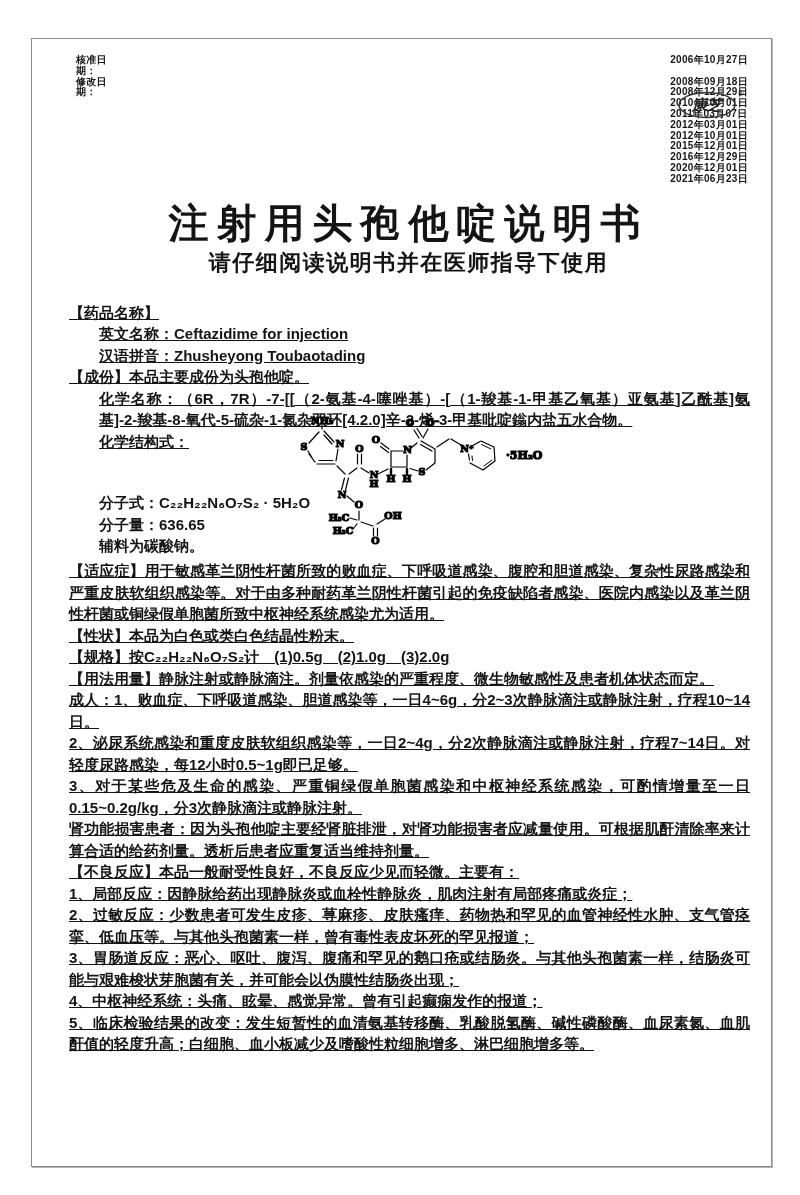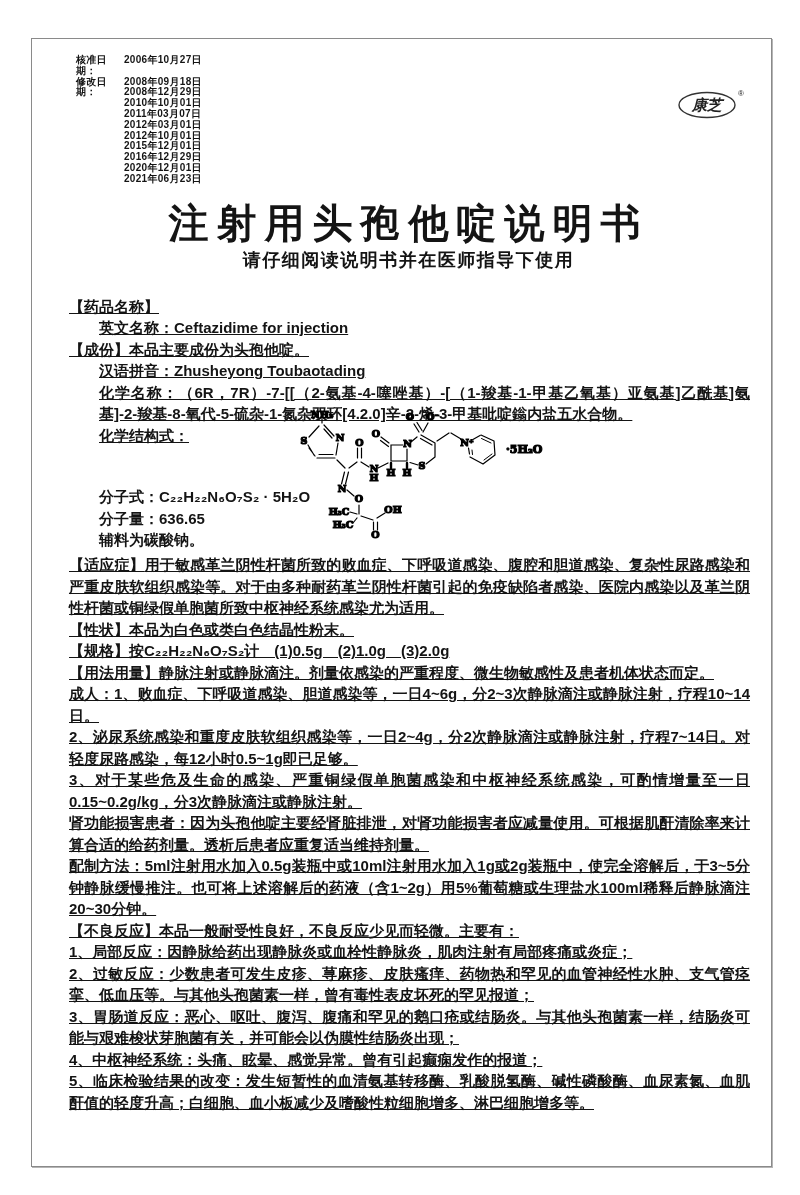--- a/index.html
+++ b/index.html
@@ -7,27 +7,27 @@
     width:800px;height:1195px;background:#ffffff;position:relative;
     font-family:"Liberation Sans","DejaVu Sans",sans-serif;color:#141414;
   }
   .frame{
     position:absolute;left:31px;top:38px;width:741px;height:1129px;
     border:1px solid #8a8a8a;box-shadow:1px 1px 0 #b5b5b5;
     box-sizing:border-box;padding:16px 23px 0 37px;background:#fff;overflow:hidden;
   }
   
   .dates{margin-left:7px;font-size:10px;font-weight:700;line-height:10.8px;letter-spacing:.3px;}
-  .drow{display:flex;}
+  .drow{display:flex;justify-content:space-between;}
   .dlbl{width:48px;flex:none;}
   
   .logo{position:absolute;left:642px;top:46px;}
   
   .title{margin:16px 0 0;text-align:center;font-size:40px;font-weight:900;letter-spacing:8px;line-height:1.1;}
-  .subtitle{margin:3px 0 24px;text-align:center;font-size:18px;font-weight:800;letter-spacing:1.5px;}
+  .subtitle{margin:3px 0 24px;text-align:center;font-size:22px;font-weight:800;letter-spacing:1.5px;}
   
   .body{width:681px;text-decoration:underline;}
   .para{margin:0;font-size:15px;line-height:21.5px;font-weight:600;text-align:justify;}
   .para.ind{padding-left:30px;}
   .shead{font-weight:900;}
   
   .structure-row{position:relative;width:681px;height:108px;}
   .mol-lines{position:absolute;left:0;top:40px;}
   .structure-svg{position:absolute;left:224px;top:-36px;}
   .structure-svg text{font-family:"DejaVu Serif","Liberation Serif",serif;font-weight:700;font-size:9.5px;fill:#000;}
@@ -69,22 +69,22 @@
       <text class="reg" x="64" y="11">®</text>
     </svg>
   </div>
 
   <h1 class="title">注射用头孢他啶说明书</h1>
   <div class="subtitle">请仔细阅读说明书并在医师指导下使用</div>
 
   <div id="body-top" class="body">
       <p class="para"><span class="shead">【药品名称】</span></p>
       <p class="para ind">英文名称：Ceftazidime for injection</p>
+      <p class="para ind">汉语拼音：Zhusheyong Toubaotading</p>
       <p class="para"><span class="shead">【成份】</span>本品主要成份为头孢他啶。</p>
-      <p class="para ind">汉语拼音：Zhusheyong Toubaotading</p>
       <p class="para ind">化学名称：（6R，7R）-7-[[（2-氨基-4-噻唑基）-[（1-羧基-1-甲基乙氧基）亚氨基]乙酰基]氨基]-2-羧基-8-氧代-5-硫杂-1-氮杂双环[4.2.0]辛-2-烯-3-甲基吡啶鎓内盐五水合物。</p>
       <p class="para ind">化学结构式：</p>
     </div>
 
   <div class="structure-row">
     <svg class="structure-svg" width="280" height="130" viewBox="0 0 280 130" fill="none" stroke="#000" stroke-width="1.2" stroke-linecap="round">
 
       <path d="M16,27 L26,16 M15,35 L21,45 M31,15 L41,26 M31,19 L39,28 M45,33 L43,45 M42,48 L24,48 M40,44.5 L26,44.5 M22,46 L16,38"></path>
       <path d="M29,13 L29,9"></path>
       <text x="29" y="7.5" text-anchor="middle">NH₂</text>
@@ -147,21 +147,20 @@
 
   <div id="body-bottom" class="body">
       <p class="para"><span class="shead">【适应症】</span>用于敏感革兰阴性杆菌所致的败血症、下呼吸道感染、腹腔和胆道感染、复杂性尿路感染和严重皮肤软组织感染等。对于由多种耐药革兰阴性杆菌引起的免疫缺陷者感染、医院内感染以及革兰阴性杆菌或铜绿假单胞菌所致中枢神经系统感染尤为适用。</p>
       <p class="para"><span class="shead">【性状】</span>本品为白色或类白色结晶性粉末。</p>
       <p class="para"><span class="shead">【规格】</span>按C₂₂H₂₂N₆O₇S₂计　(1)0.5g　(2)1.0g　(3)2.0g</p>
       <p class="para"><span class="shead">【用法用量】</span>静脉注射或静脉滴注。剂量依感染的严重程度、微生物敏感性及患者机体状态而定。</p>
       <p class="para">成人：1、败血症、下呼吸道感染、胆道感染等，一日4~6g，分2~3次静脉滴注或静脉注射，疗程10~14日。</p>
       <p class="para">2、泌尿系统感染和重度皮肤软组织感染等，一日2~4g，分2次静脉滴注或静脉注射，疗程7~14日。对轻度尿路感染，每12小时0.5~1g即已足够。</p>
       <p class="para">3、对于某些危及生命的感染、严重铜绿假单胞菌感染和中枢神经系统感染，可酌情增量至一日 0.15~0.2g/kg，分3次静脉滴注或静脉注射。</p>
       <p class="para">肾功能损害患者：因为头孢他啶主要经肾脏排泄，对肾功能损害者应减量使用。可根据肌酐清除率来计算合适的给药剂量。透析后患者应重复适当维持剂量。</p>
-      <p class="para">配制方法：5ml注射用水加入0.5g装瓶中或10ml注射用水加入1g或2g装瓶中，使完全溶解后，于3~5分钟静脉缓慢推注。也可将上述溶解后的药液（含1~2g）用5%葡萄糖或生理盐水100ml稀释后静脉滴注20~30分钟。</p>
       <p class="para"><span class="shead">【不良反应】</span>本品一般耐受性良好，不良反应少见而轻微。主要有：</p>
       <p class="para">1、局部反应：因静脉给药出现静脉炎或血栓性静脉炎，肌肉注射有局部疼痛或炎症；</p>
       <p class="para">2、过敏反应：少数患者可发生皮疹、荨麻疹、皮肤瘙痒、药物热和罕见的血管神经性水肿、支气管痉挛、低血压等。与其他头孢菌素一样，曾有毒性表皮坏死的罕见报道；</p>
       <p class="para">3、胃肠道反应：恶心、呕吐、腹泻、腹痛和罕见的鹅口疮或结肠炎。与其他头孢菌素一样，结肠炎可能与艰难梭状芽胞菌有关，并可能会以伪膜性结肠炎出现；</p>
       <p class="para">4、中枢神经系统：头痛、眩晕、感觉异常。曾有引起癫痫发作的报道；</p>
       <p class="para">5、临床检验结果的改变：发生短暂性的血清氨基转移酶、乳酸脱氢酶、碱性磷酸酶、血尿素氮、血肌酐值的轻度升高；白细胞、血小板减少及嗜酸性粒细胞增多、淋巴细胞增多等。</p>
     </div>
 
 </div>
 

